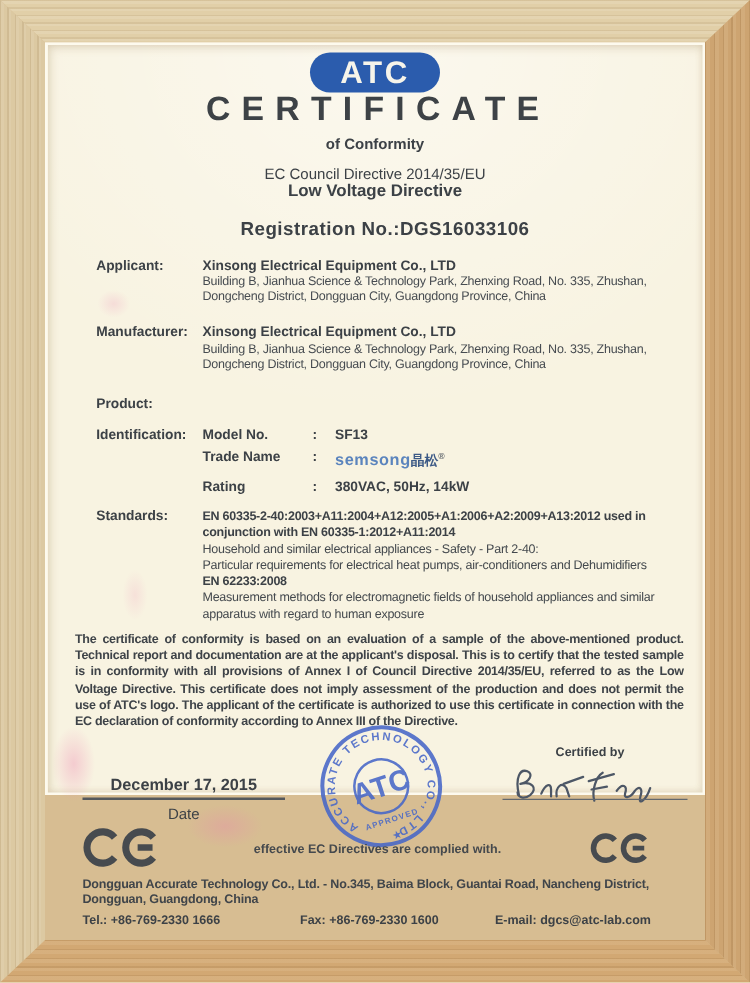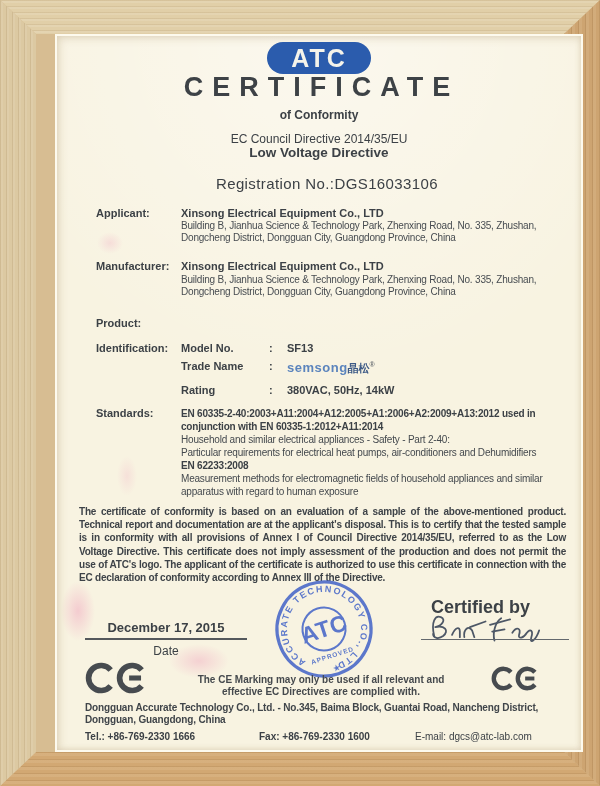--- a/index.html
+++ b/index.html
@@ -17,75 +17,74 @@
     background:repeating-linear-gradient(180deg, rgba(110,70,25,.12) 0 1px, rgba(255,244,220,.10) 1px 4px, transparent 4px 7px),#d2a873;
     clip-path:polygon(36px 0,calc(100% - 36px) 0,100% 100%,0 100%);}
   .wood-left{top:0;bottom:0;left:0;width:36px;
     background:repeating-linear-gradient(90deg, rgba(120,85,40,.12) 0 1px, rgba(255,255,255,.08) 1px 3px, transparent 3px 6px),#dcc9a2;
     clip-path:polygon(0 0,100% 34px,100% calc(100% - 34px),0 100%);}
   .wood-right{top:0;bottom:0;right:0;width:36px;
     background:repeating-linear-gradient(90deg, rgba(110,70,25,.14) 0 1px, rgba(255,240,210,.10) 1px 4px, transparent 4px 7px),#cda471;
     clip-path:polygon(0 34px,100% 0,100% 100%,0 calc(100% - 34px));}
 
   .paper{
-    position:absolute;left:36px;top:34px;width:528px;height:718px;box-sizing:border-box;
+    position:absolute;left:36px;top:34px;width:528px;height:602px;box-sizing:border-box;
     background:radial-gradient(120% 90% at 50% 0%, rgba(255,255,255,.45), transparent 55%),#f8f3e1;
     border:2px solid #fdfaee;
     box-shadow:inset 2px 2px 8px rgba(140,110,60,.22), inset -1px -1px 5px rgba(140,110,60,.12);
     color:#3c4146;
-    margin-left:19px;
   }
   .abs{position:absolute;}
   .ctr{left:0;right:0;text-align:center;}
   .b{font-weight:bold;}
 
   .atc-pill{top:6px;left:50%;transform:translateX(-50%);
     background:#2b5cad;color:#f6f4ea;border-radius:17px;
     width:104px;height:32px;line-height:32px;text-align:center;
     font-weight:bold;font-size:25px;letter-spacing:2px;}
   .cert-title{top:36px;font-size:27px;font-weight:bold;letter-spacing:9px;padding-left:5px;color:#3d4246;}
   .subtitle{top:72px;font-size:12px;font-weight:bold;}
   .directive1{top:96px;font-size:12px;font-weight:normal;}
   .directive2{top:109px;font-size:13.5px;font-weight:bold;}
-  .registration{top:139px;font-size:15px;font-weight:normal;letter-spacing:.4px;padding-left:16px;}
+  .registration{top:139px;font-size:15px;font-weight:bold;letter-spacing:.4px;padding-left:16px;}
 
   .lbl{left:39px;font-size:11px;font-weight:bold;white-space:nowrap;}
   .val{left:124px;font-size:11px;font-weight:bold;white-space:nowrap;}
   .addr{left:124px;font-size:10px;line-height:12.3px;letter-spacing:-.2px;color:#474c51;white-space:nowrap;}
 
   .subrow{left:124px;font-size:11px;font-weight:bold;white-space:nowrap;display:flex;}
   .subrow .sl{width:88px;}
   .subrow .sc{width:18px;}
   .trade-latin{color:#5b84bd;font-size:13px;letter-spacing:.5px;}
   .trade-cjk{color:#3d5a86;font-size:11px;}
   .trade-reg{color:#6a6f74;font-size:7px;vertical-align:super;}
 
   .std{left:124px;width:388px;font-size:10px;line-height:13px;letter-spacing:-.2px;white-space:nowrap;color:#44494e;}
   .std.b{color:#3c4146;}
 
   .paragraph{left:22px;width:487px;top:469px;font-size:10px;font-weight:bold;
     line-height:13.2px;letter-spacing:-.22px;text-align:justify;color:#3e4348;}
 
   .stamp{left:217px;top:543px;width:100px;height:100px;transform:rotate(-18deg);opacity:.88;}
-  .certified{left:374px;top:561px;width:120px;font-size:18px;font-weight:bold;}
+  .certified{left:374px;top:561px;width:120px;text-align:center;font-size:10px;font-weight:bold;}
   .signature{left:366px;top:572px;width:134px;height:36px;}
   .sig-line{left:364px;top:603px;width:148px;border-top:1.6px solid #63686d;}
 
   .date-block{left:28px;top:584px;width:162px;text-align:center;font-size:13px;font-weight:bold;
     padding-bottom:3px;border-bottom:2px solid #54585c;}
   .date-label{left:28px;top:608px;width:162px;text-align:center;font-size:12px;font-weight:normal;}
 
   .ce-left{left:28px;top:622px;width:62px;height:40px;}
   .ce-right{left:434px;top:627px;width:48px;height:31px;}
   .ce-notice{left:119px;top:638px;width:290px;text-align:center;font-size:10px;font-weight:bold;line-height:12px;color:#45494d;}
 
   .footer-address{left:28px;top:666px;width:484px;font-size:10px;font-weight:bold;line-height:11.5px;letter-spacing:-.15px;color:#40454a;}
   .tel{left:28px;top:695px;font-size:10px;font-weight:bold;white-space:nowrap;}
   .fax{left:202px;top:695px;font-size:10px;font-weight:bold;white-space:nowrap;}
-  .email{left:358px;top:695px;font-size:10px;font-weight:normal;white-space:nowrap;}
+  .email{left:358px;top:695px;font-size:10px;font-weight:bold;white-space:nowrap;}
 
   .smudge{position:absolute;pointer-events:none;}
   .sm1{left:4px;top:545px;width:34px;height:60px;background:radial-gradient(closest-side,rgba(236,130,175,.35),transparent);}
   .sm2{left:112px;top:608px;width:60px;height:34px;background:radial-gradient(closest-side,rgba(236,130,175,.30),transparent);}
   .sm3{left:40px;top:196px;width:26px;height:22px;background:radial-gradient(closest-side,rgba(236,140,180,.22),transparent);}
   .sm4{left:60px;top:420px;width:20px;height:40px;background:radial-gradient(closest-side,rgba(236,140,180,.18),transparent);}
 
   svg text{font-family:"Liberation Sans","DejaVu Sans",sans-serif;}
 </style>
 </head>
@@ -188,21 +187,20 @@
     <div class="abs date-label">Date</div>
 
     <svg class="abs ce-left" viewBox="0 0 104 60" aria-label="CE">
       <g fill="none" stroke="#474b4f">
         <path d="M 43.1 16.5 A 21 21 0 1 0 43.1 43.5" stroke-width="9.5"></path>
         <path d="M 95.1 16.5 A 21 21 0 1 0 95.1 43.5" stroke-width="9.5"></path>
         <path d="M 74 30 H 94" stroke-width="8.5"></path>
       </g>
     </svg>
     <div class="abs ce-notice">
-      <div>The CE Marking may only be used if all relevant and</div>
       <div>effective EC Directives are complied with.</div>
     </div>
     <svg class="abs ce-right" viewBox="0 0 104 60" aria-label="CE">
       <g fill="none" stroke="#474b4f">
         <path d="M 43.1 16.5 A 21 21 0 1 0 43.1 43.5" stroke-width="9.5"></path>
         <path d="M 95.1 16.5 A 21 21 0 1 0 95.1 43.5" stroke-width="9.5"></path>
         <path d="M 74 30 H 94" stroke-width="8.5"></path>
       </g>
     </svg>
 

